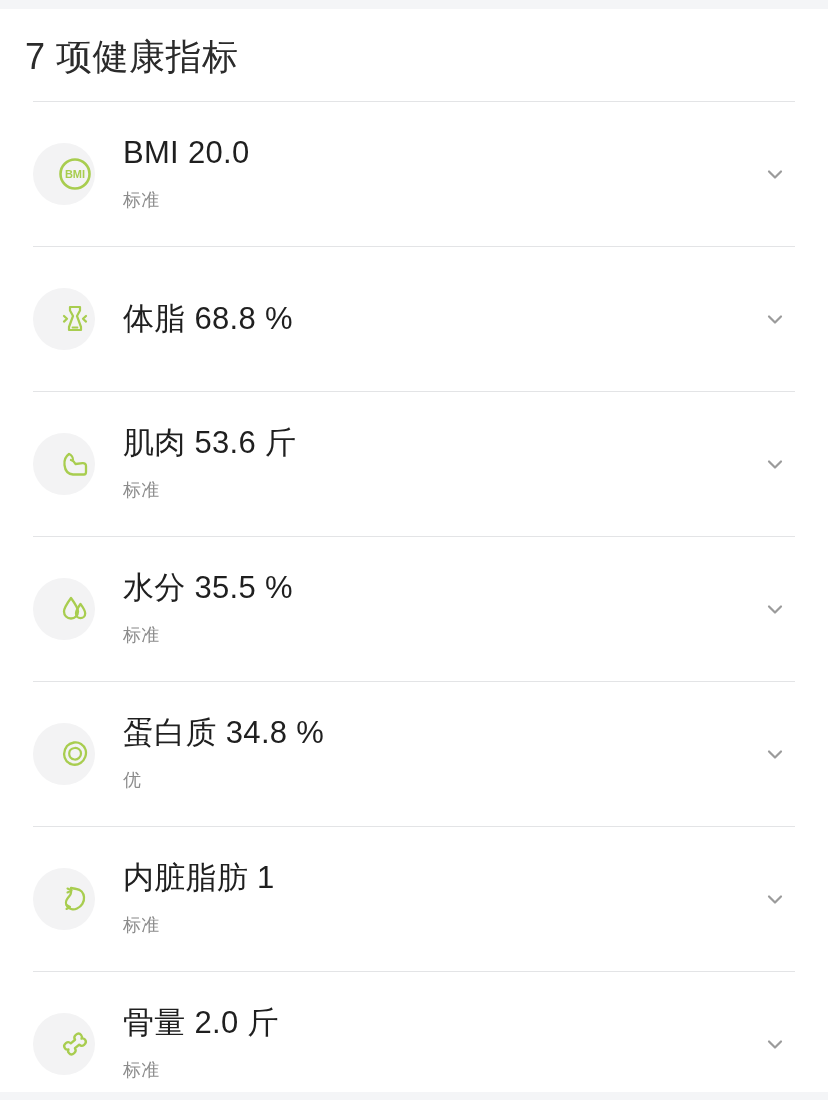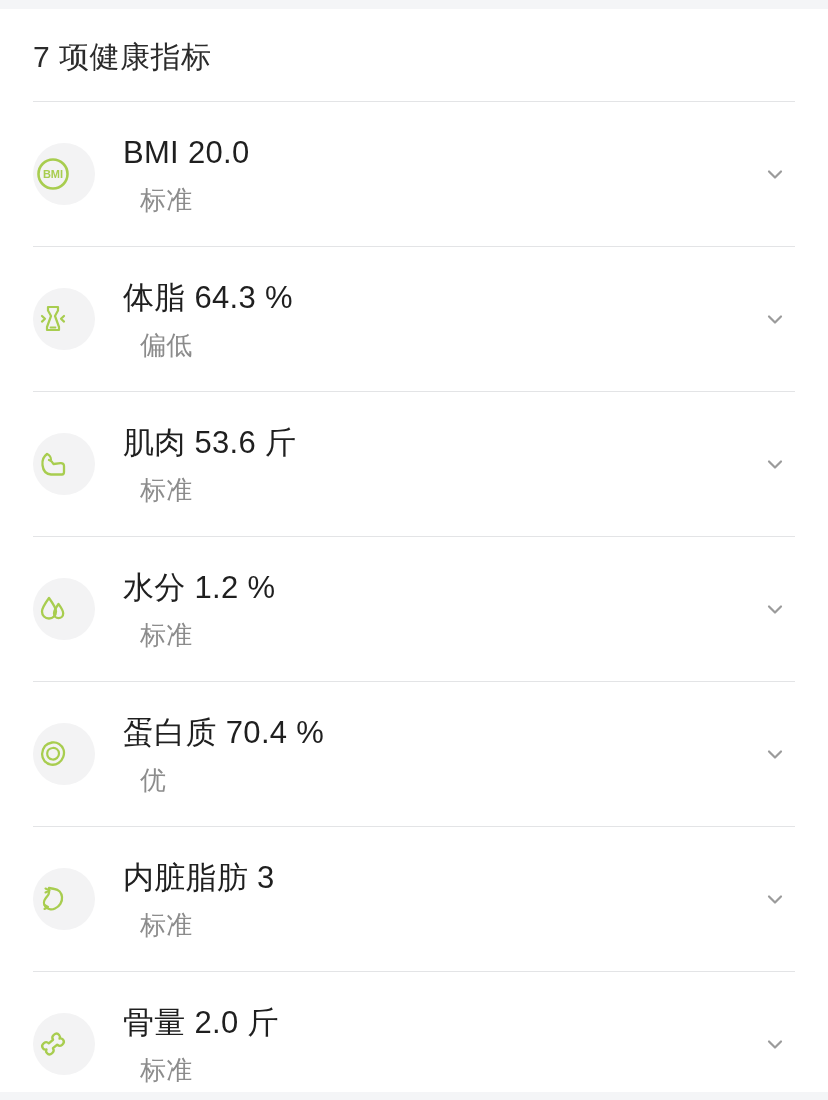--- a/index.html
+++ b/index.html
@@ -40,24 +40,24 @@
   }
 
   .card {
     position: absolute;
     top: 9px; left: 0;
     width: 828px;
     background: #ffffff;
   }
 
   .section-title {
-    font-size: 30px;
+    font-size: 36px;
     color: #2b2b2b;
     letter-spacing: 0.5px;
-    padding: 28px 0 0 33px;
+    padding: 28px 0 0 25px;
     line-height: 40px;
     font-weight: 400;
   }
 
   .list {
     margin-top: 24px;
   }
 
   .row {
     position: relative;
@@ -84,21 +84,21 @@
   }
 
   .icon-wrap {
     flex: 0 0 auto;
     width: 62px;
     height: 62px;
     border-radius: 50%;
     background: #f3f3f4;
     display: flex;
     align-items: center;
-    justify-content: flex-start;
+    justify-content: flex-end;
     margin-right: 28px;
   }
   .icon-wrap svg {
     display: block;
   }
 
   .texts {
     flex: 1 1 auto;
     min-width: 0;
     display: flex;
@@ -107,27 +107,26 @@
   }
   .metric-title {
     font-size: 31px;
     color: #1f1f1f;
     line-height: 42px;
     font-weight: 400;
     letter-spacing: 0.3px;
     white-space: nowrap;
   }
   .metric-status {
-    font-size: 26px;
+    font-size: 18px;
     color: #8c8c8c;
     line-height: 32px;
     margin-top: 10px;
     letter-spacing: 0.3px;
     white-space: nowrap;
-    margin-left: 17px;
   }
 
   .chevron {
     flex: 0 0 auto;
     width: 40px;
     height: 40px;
     display: flex;
     align-items: center;
     justify-content: center;
     margin-left: 12px;
@@ -170,22 +169,21 @@
         <div class="row-inner">
           <span class="icon-wrap">
             <svg width="40" height="40" viewBox="0 0 40 40" aria-hidden="true">
               <path d="M15 8 h10 v3.5 l-3 5.5 l4 11 v3 h-12 v-3 l4 -11 l-3 -5.5 z" fill="none" stroke="#a8cd4f" stroke-width="2.2" stroke-linejoin="round"></path>
               <path d="M9 17 l3 2.8 l-3 2.8" fill="none" stroke="#a8cd4f" stroke-width="2.2" stroke-linecap="round" stroke-linejoin="round"></path>
               <path d="M31 17 l-3 2.8 l3 2.8" fill="none" stroke="#a8cd4f" stroke-width="2.2" stroke-linecap="round" stroke-linejoin="round"></path>
               <path d="M17.5 28.5 h5" fill="none" stroke="#a8cd4f" stroke-width="1.8" stroke-linecap="round"></path>
             </svg>
           </span>
           <span class="texts">
-            <span class="metric-title">体脂 64.3 %</span>
-            <span class="metric-status">偏低</span>
+            <span class="metric-title">体脂 68.8 %</span>
           </span>
           <span class="chevron">
             <svg width="28" height="28" viewBox="0 0 28 28" aria-hidden="true">
               <path d="M8 11.5 L14 17.5 L20 11.5" fill="none" stroke="#9b9b9b" stroke-width="2.2" stroke-linecap="round" stroke-linejoin="round"></path>
             </svg>
           </span>
         </div>
       </div>
 
       <div class="row">
@@ -210,62 +208,62 @@
 
       <div class="row">
         <div class="row-inner">
           <span class="icon-wrap">
             <svg width="40" height="40" viewBox="0 0 40 40" aria-hidden="true">
               <path d="M16 9 C12 14.5 9 18.5 9 22.5 C9 26.5 12 29.5 16 29.5 C20 29.5 23 26.5 23 22.5 C23 18.5 20 14.5 16 9 Z" fill="none" stroke="#a8cd4f" stroke-width="2.3" stroke-linejoin="round"></path>
               <path d="M25.5 15 C22.8 18.8 21 21.5 21 24.2 C21 27 23 29.2 25.5 29.2 C28.2 29.2 30.2 27 30.2 24.2 C30.2 21.5 28.2 18.8 25.5 15 Z" fill="none" stroke="#a8cd4f" stroke-width="2.3" stroke-linejoin="round"></path>
             </svg>
           </span>
           <span class="texts">
-            <span class="metric-title">水分 1.2 %</span>
+            <span class="metric-title">水分 35.5 %</span>
             <span class="metric-status">标准</span>
           </span>
           <span class="chevron">
             <svg width="28" height="28" viewBox="0 0 28 28" aria-hidden="true">
               <path d="M8 11.5 L14 17.5 L20 11.5" fill="none" stroke="#9b9b9b" stroke-width="2.2" stroke-linecap="round" stroke-linejoin="round"></path>
             </svg>
           </span>
         </div>
       </div>
 
       <div class="row">
         <div class="row-inner">
           <span class="icon-wrap">
             <svg width="40" height="40" viewBox="0 0 40 40" aria-hidden="true">
               <path d="M19 8.5 C24 7.5 29 11 30.5 15.5 C32 20 30 26 25.5 29 C21 32 15 31 11.5 27 C8 23 8.5 16.5 12 12 C14 9.7 16.5 9 19 8.5 Z" fill="none" stroke="#a8cd4f" stroke-width="2.3" stroke-linejoin="round"></path>
               <path d="M19.5 14 C23 13.5 26 16 26 19.5 C26 23 23 25.8 19.5 25.5 C16.2 25.2 14 22.5 14.2 19.3 C14.4 16.3 16.6 14.3 19.5 14 Z" fill="none" stroke="#a8cd4f" stroke-width="2.2" stroke-linejoin="round"></path>
             </svg>
           </span>
           <span class="texts">
-            <span class="metric-title">蛋白质 70.4 %</span>
+            <span class="metric-title">蛋白质 34.8 %</span>
             <span class="metric-status">优</span>
           </span>
           <span class="chevron">
             <svg width="28" height="28" viewBox="0 0 28 28" aria-hidden="true">
               <path d="M8 11.5 L14 17.5 L20 11.5" fill="none" stroke="#9b9b9b" stroke-width="2.2" stroke-linecap="round" stroke-linejoin="round"></path>
             </svg>
           </span>
         </div>
       </div>
 
       <div class="row">
         <div class="row-inner">
           <span class="icon-wrap">
             <svg width="40" height="40" viewBox="0 0 40 40" aria-hidden="true">
               <path d="M16 9 L16 13.5 C16 16 14 17.5 12.5 19.5 C10.5 22 10.5 25.5 12.5 27.8 C14.5 30.2 18.5 31 22 29.5 C26.5 27.6 29.5 23 29 18 C28.6 13.8 25.5 10.5 21.5 10 L16 9 Z" fill="none" stroke="#a8cd4f" stroke-width="2.3" stroke-linejoin="round"></path>
               <path d="M12.5 9.5 L16.5 11.5 L12.5 13.5" fill="none" stroke="#a8cd4f" stroke-width="2.1" stroke-linejoin="round" stroke-linecap="round"></path>
               <path d="M11.5 26 L15 28 L11.5 30" fill="none" stroke="#a8cd4f" stroke-width="2.1" stroke-linejoin="round" stroke-linecap="round"></path>
             </svg>
           </span>
           <span class="texts">
-            <span class="metric-title">内脏脂肪 3</span>
+            <span class="metric-title">内脏脂肪 1</span>
             <span class="metric-status">标准</span>
           </span>
           <span class="chevron">
             <svg width="28" height="28" viewBox="0 0 28 28" aria-hidden="true">
               <path d="M8 11.5 L14 17.5 L20 11.5" fill="none" stroke="#9b9b9b" stroke-width="2.2" stroke-linecap="round" stroke-linejoin="round"></path>
             </svg>
           </span>
         </div>
       </div>
 

